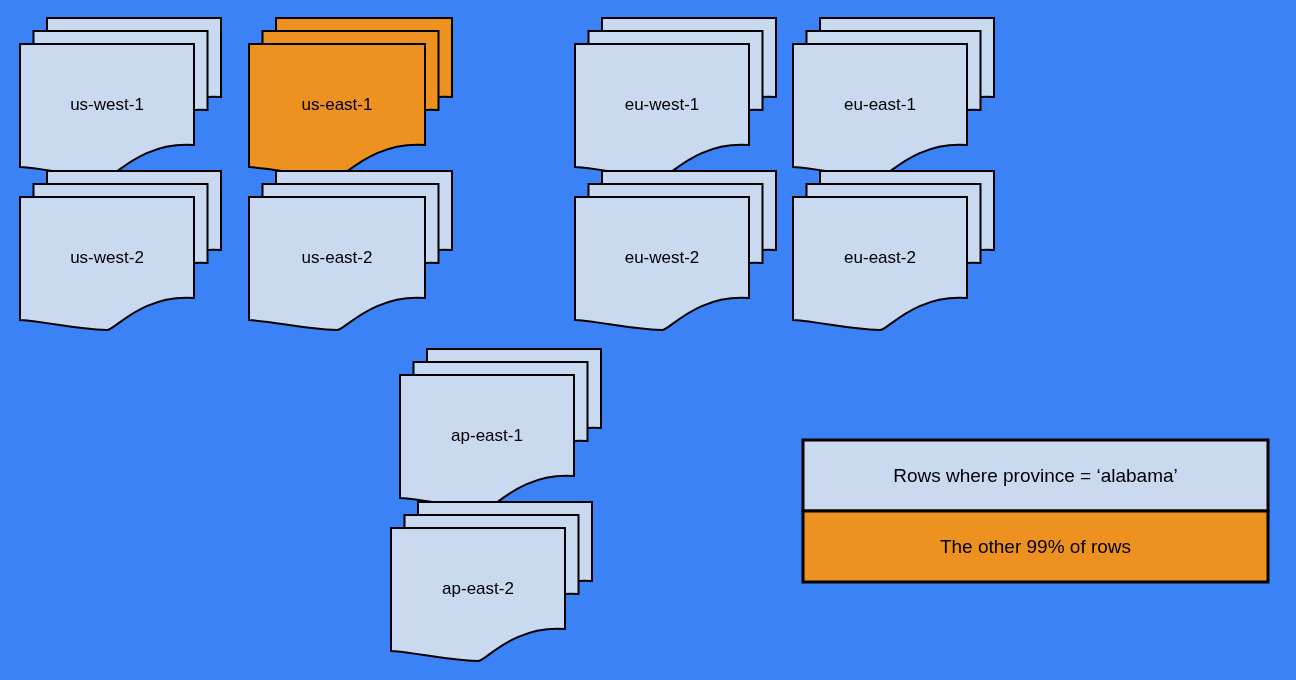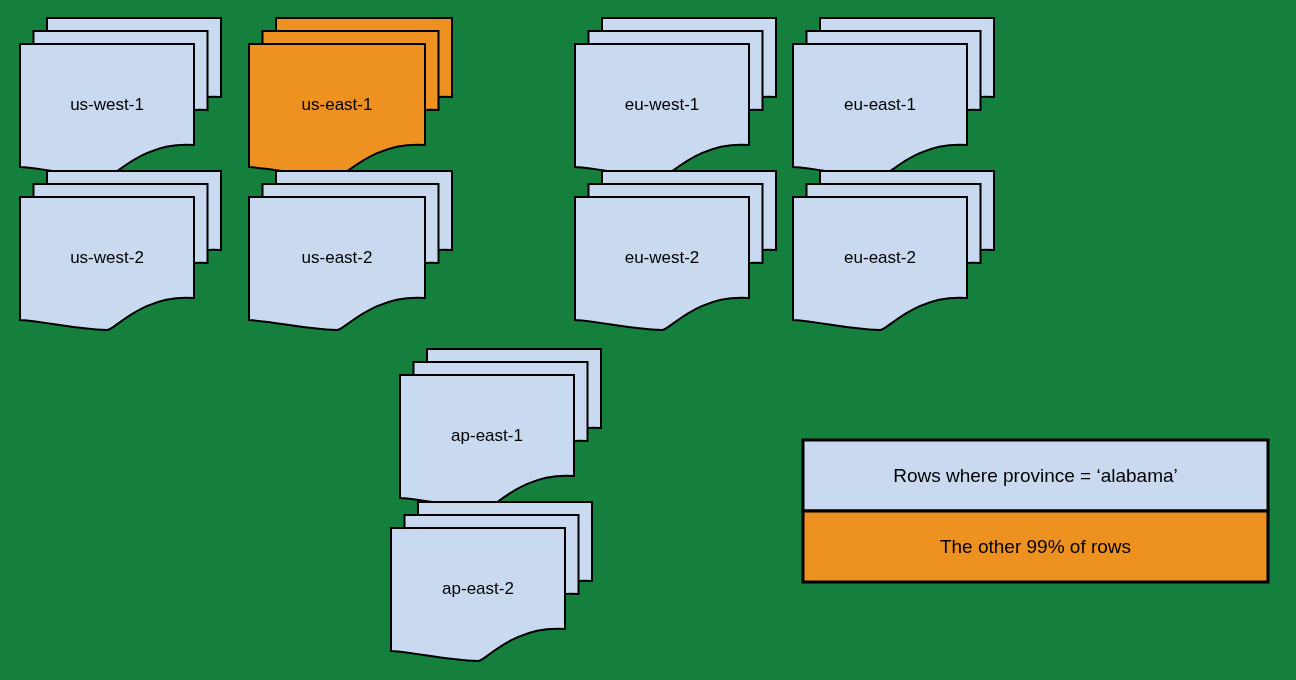--- a/index.html
+++ b/index.html
@@ -8,21 +8,21 @@
     background: #ffffff;
   }
   body {
     font-family: "Liberation Sans", sans-serif;
     -webkit-font-smoothing: antialiased;
   }
   #canvas {
     position: relative;
     width: 1296px;
     height: 680px;
-    background: #15803d;
+    background: #3b82f6;
     overflow: hidden;
   }
   #diagram-svg {
     position: absolute;
     left: 0;
     top: 0;
     width: 1296px;
     height: 680px;
   }
   .doc-sheet {

